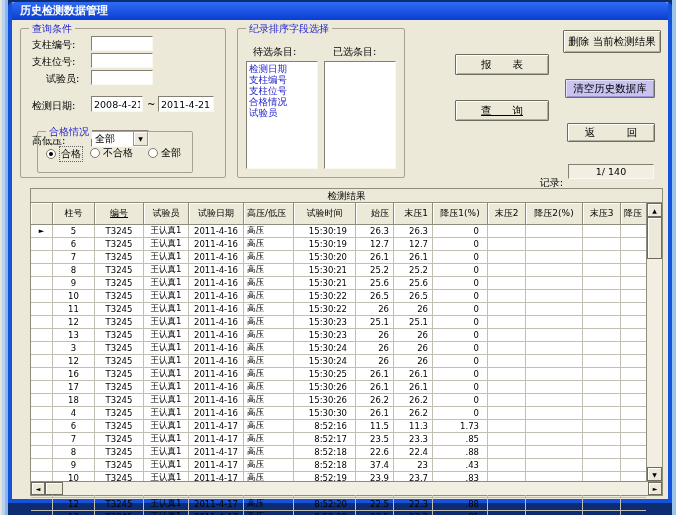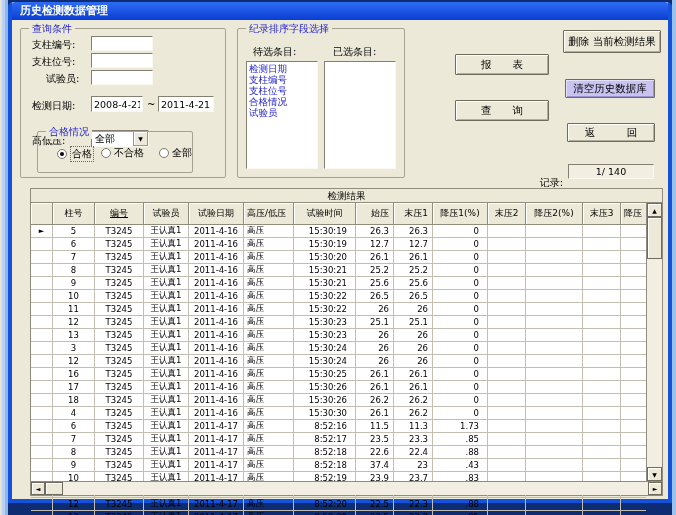--- a/index.html
+++ b/index.html
@@ -103,21 +103,21 @@
       <input class="tin" style="left: 137px; top: 67px; width: 56px; height: 16px;" value="2011-4-21">
 
       <span class="lbl" style="left:11px;top:105px;">高低压:</span>
       <div class="combo" style="left:70px;top:101px;width:58px;height:17px;">
         <span class="val">全部</span>
         <span class="dbtn">▼</span>
       </div>
 
       <div class="groupbox" style="left:16px;top:97px;width:156px;height:42px;top:102px;">
         <span class="legend">合格情况</span>
-        <div id="radio-zone" style="position:absolute;left:11px;top:0;width:100%;height:100%;">
+        <div id="radio-zone" style="position:absolute;left:0;top:0;width:100%;height:100%;">
             <span class="radio-opt" style="left: 8px; top: 14px;">
               <span class="rcircle">
                 <span class="rdot"></span>
               </span>
               <span class="rlabel focus">合格</span>
             </span>
             <span class="radio-opt" style="left: 52px; top: 14px;">
               <span class="rcircle"></span>
               <span class="rlabel">不合格</span>
             </span>
@@ -139,21 +139,21 @@
           <div class="li">支柱位号</div>
           <div class="li">合格情况</div>
           <div class="li">试验员</div>
         </div>
       <div class="listbox" id="list-selected" style="left:86px;top:32px;width:72px;height:108px;"></div>
     </div>
 
     <div class="btn" style="left:443px;top:34px;width:94px;height:21px;">报　　表</div>
     <div class="btn" style="left:551px;top:10px;width:98px;height:23px;">删除 当前检测结果</div>
     <div class="btn lav" style="left:553px;top:59px;width:90px;height:19px;">清空历史数据库</div>
-    <div class="btn" style="left:443px;top:80px;width:94px;height:21px;">查　　询</div>
+    <div class="btn" style="left:443px;top:80px;width:94px;height:21px;text-decoration:underline;">查　　询</div>
     <div class="btn" style="left:555px;top:103px;width:88px;height:19px;">返　　　回</div>
 
     <span class="lbl" style="left:495px;top:156px;width:56px;text-align:right;">记录:</span>
     <div class="recbox" style="left:556px;top:144px;width:86px;height:15px;">1/ 140</div>
 
     <div class="dtable">
       <div class="ttitle">检测结果</div>
       <div class="thead" id="thead">
           <div class="hcell" style="width: 22px;"></div>
           <div class="hcell c" style="width: 42px;">柱号</div>

